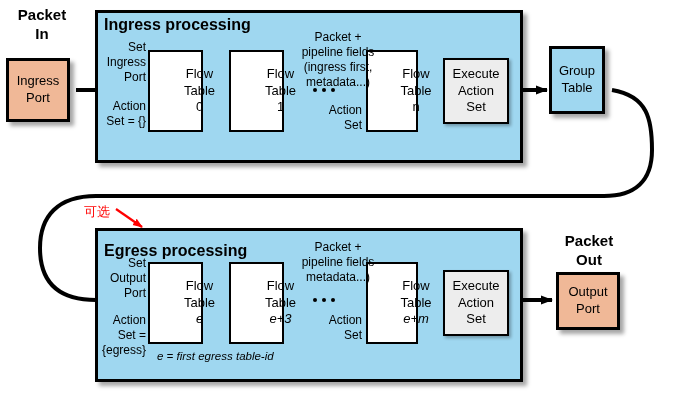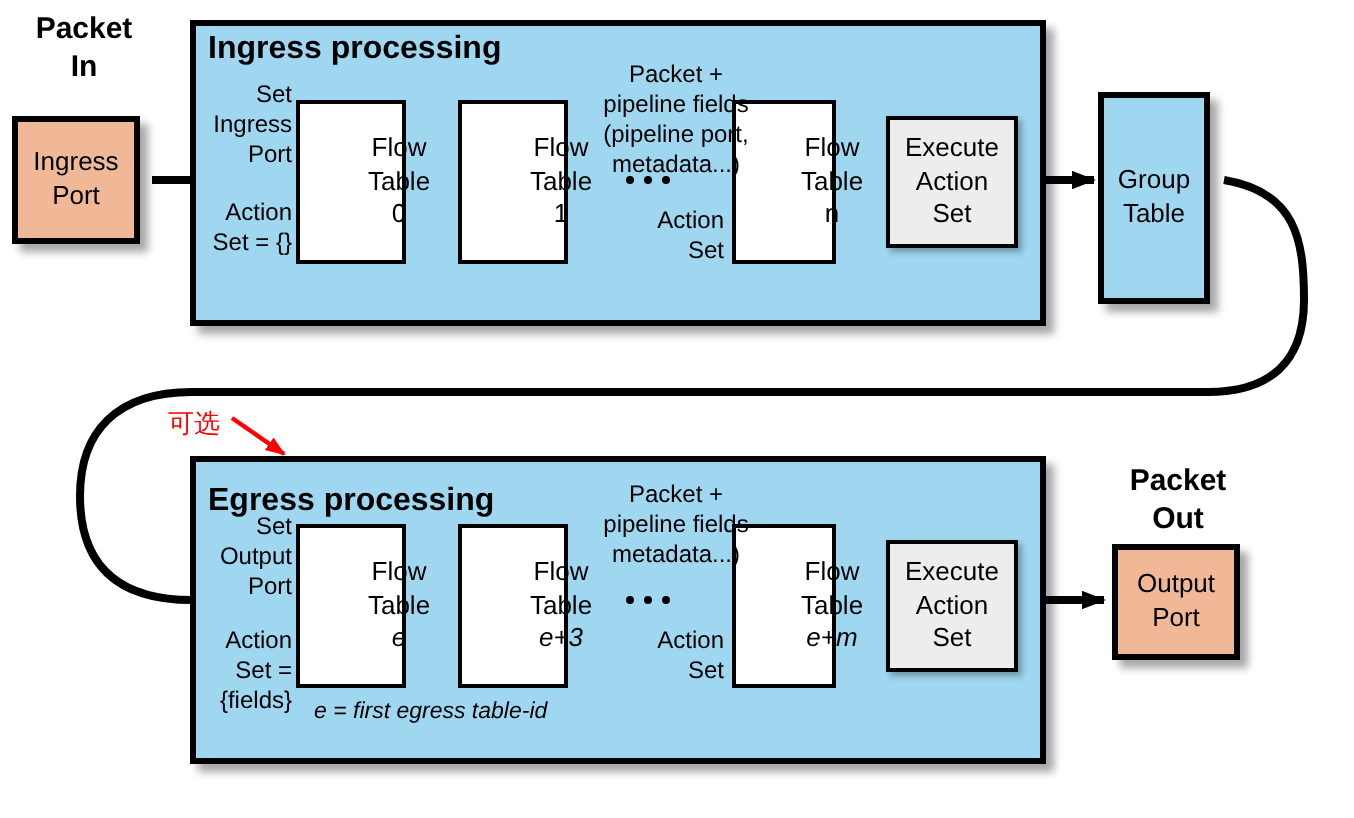--- a/index.html
+++ b/index.html
@@ -253,54 +253,54 @@
 
   <div class="dots" style="left:313px;top:88px;">
     <span></span>
       <span></span>
       <span></span>
   </div>
 
   <div class="smalltxt c" style="left:283px;top:30px;width:110px;">
     <div>Packet +</div>
     <div>pipeline fields</div>
-    <div>(pipeline port,</div>
+    <div>(ingress first,</div>
     <div>metadata...)</div>
   </div>
   <div class="smalltxt r" style="left:306px;top:103px;width:56px;">
     <div>Action</div>
     <div>Set</div>
   </div>
 
   <div class="exec" style="left:443px;top:58px;width:66px;height:66px;">
     <div>Execute</div>
     <div>Action</div>
     <div>Set</div>
   </div>
 
-  <div class="grouptable" style="left:549px;top:46px;width:56px;height:106px;">
+  <div class="grouptable" style="left:549px;top:46px;width:56px;height:68px;">
     <div>Group</div>
     <div>Table</div>
   </div>
 
   <div class="cjk-note" style="left:84px;top:203px;">可选</div>
 
   <div class="panel" style="left:95px;top:228px;width:428px;height:154px;"></div>
 
   <div class="panel-title" style="left:104px;top:242px;">Egress processing</div>
 
   <div class="smalltxt r" style="left:98px;top:256px;width:48px;">
     <div>Set</div>
     <div>Output</div>
     <div>Port</div>
   </div>
   <div class="smalltxt r" style="left:92px;top:313px;width:54px;">
     <div>Action</div>
     <div>Set =</div>
-    <div>{fields}</div>
+    <div>{egress}</div>
   </div>
 
   <div class="ftable" style="left:148px;top:262px;width:55px;height:82px;">
     <div>Flow</div>
     <div>Table</div>
     <div><i>e</i></div>
   </div>
   <div class="ftable" style="left:229px;top:262px;width:55px;height:82px;">
     <div>Flow</div>
     <div>Table</div>

